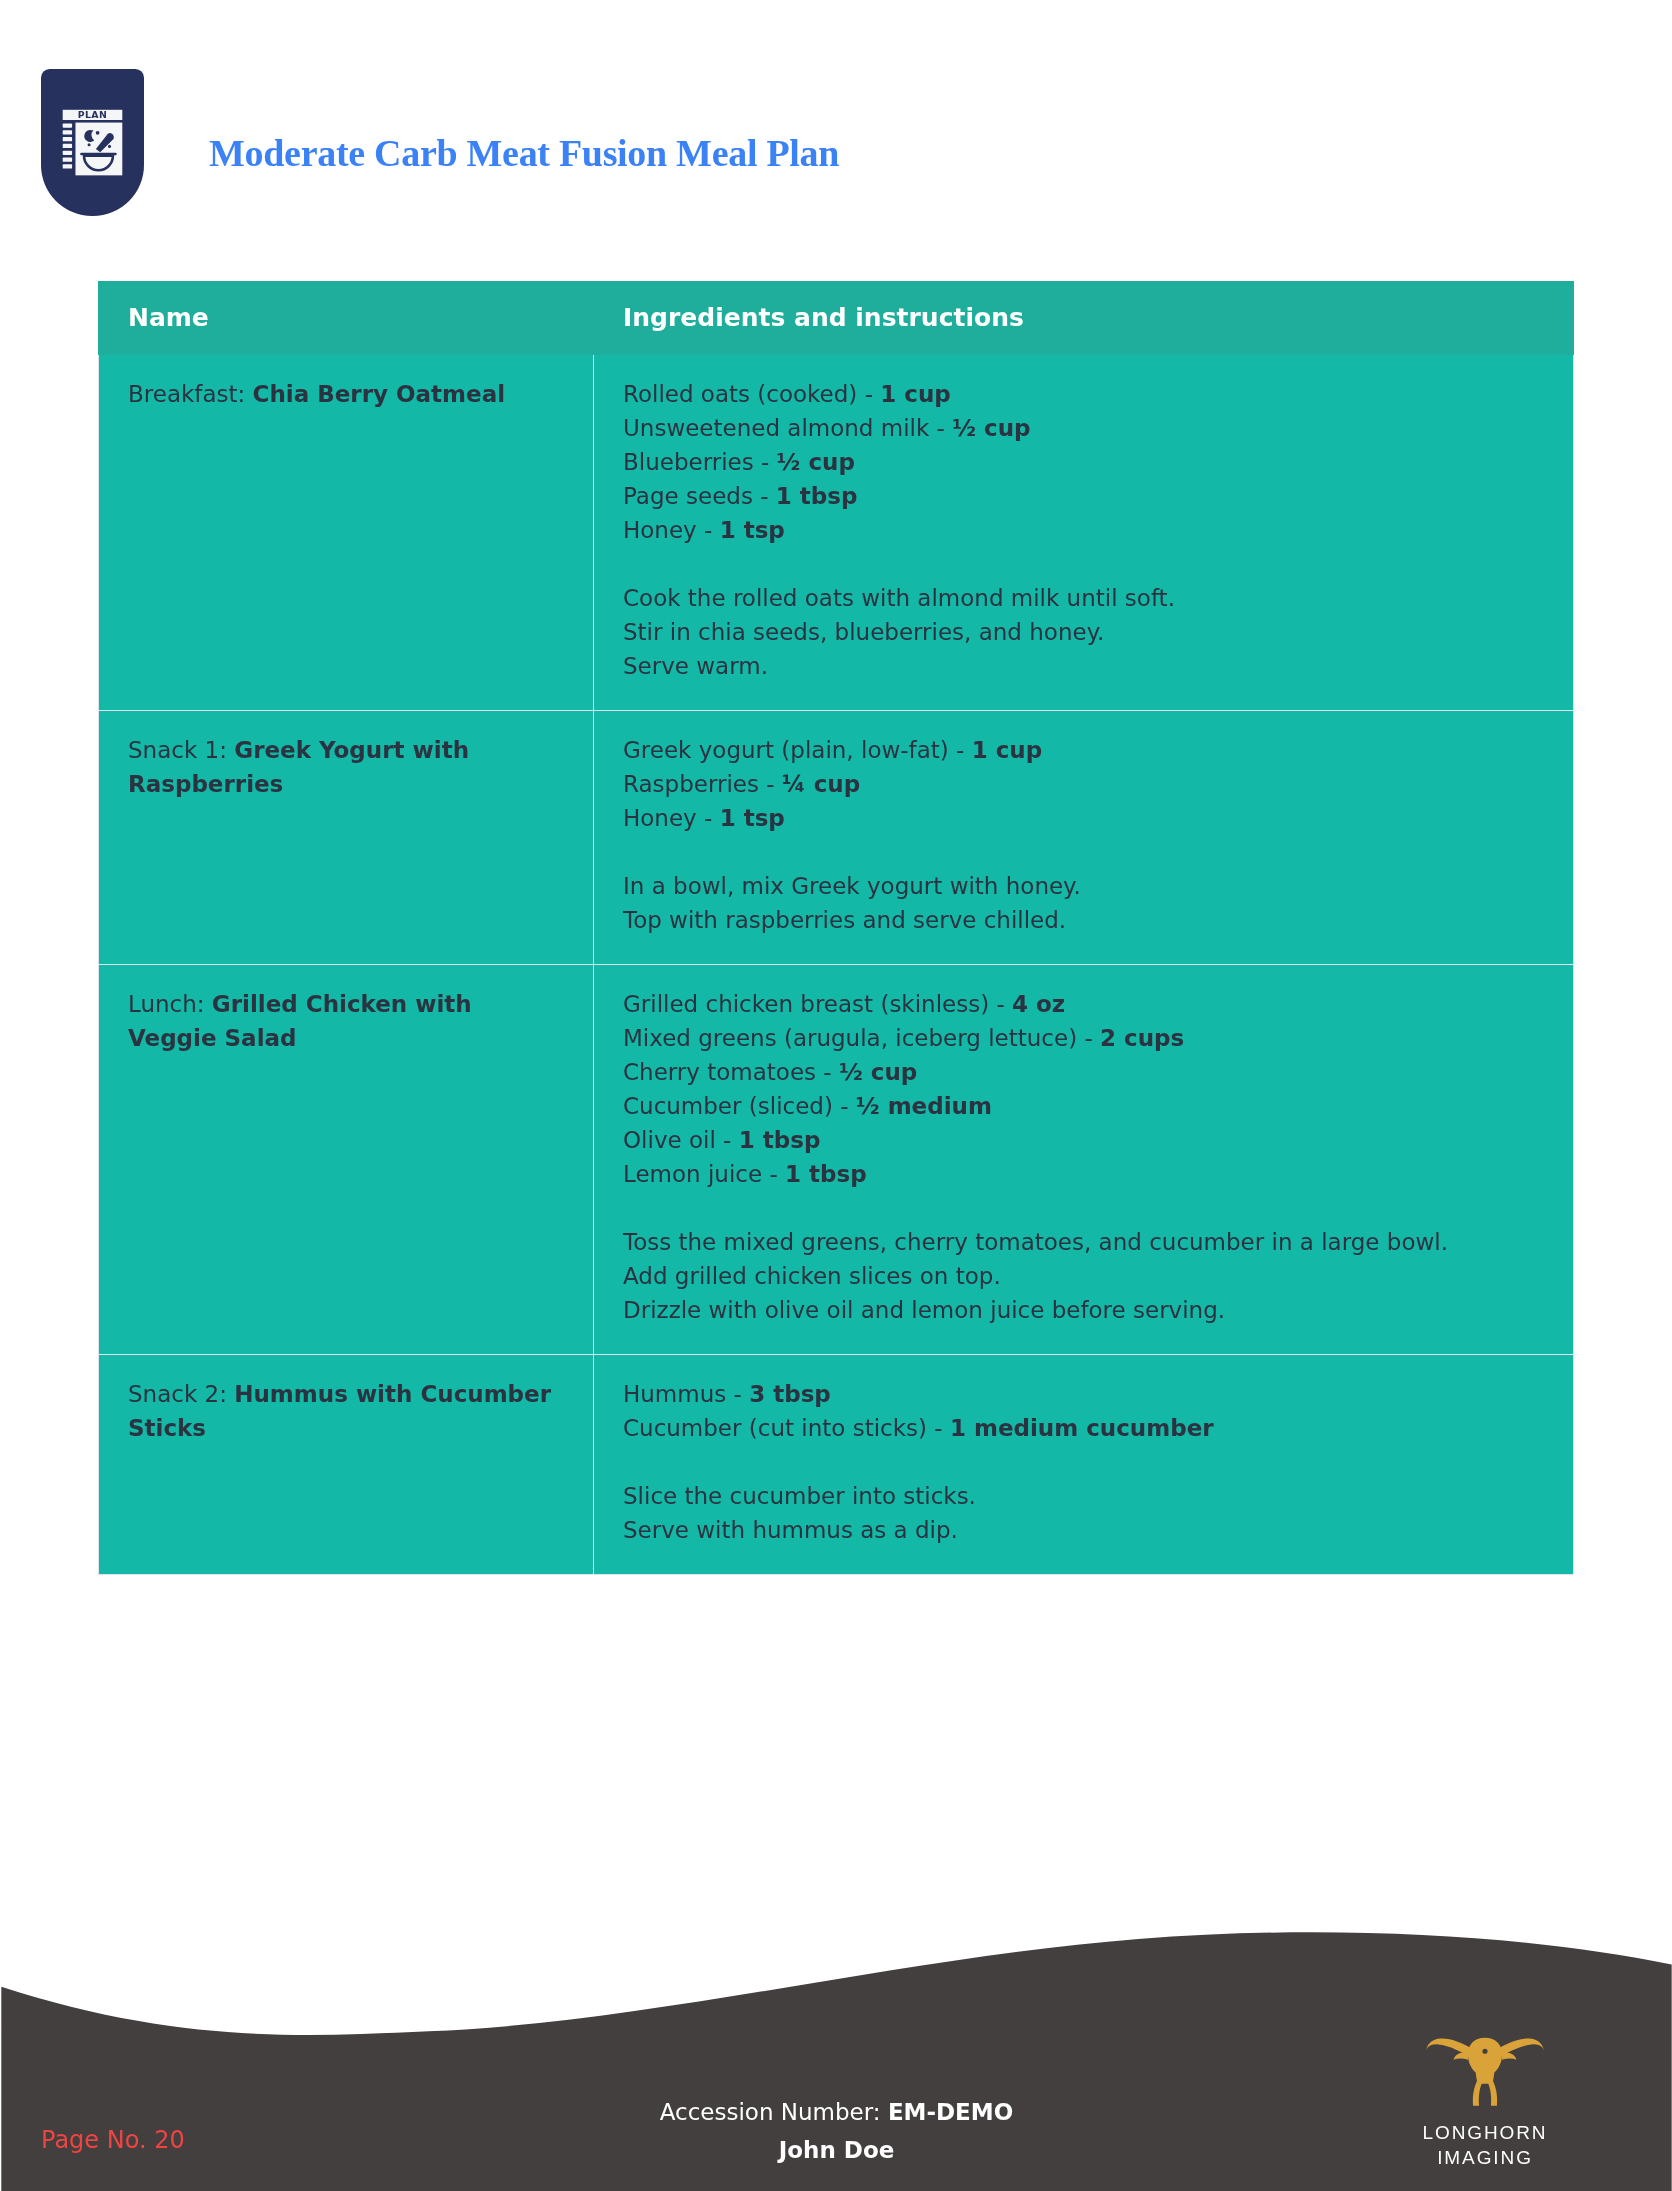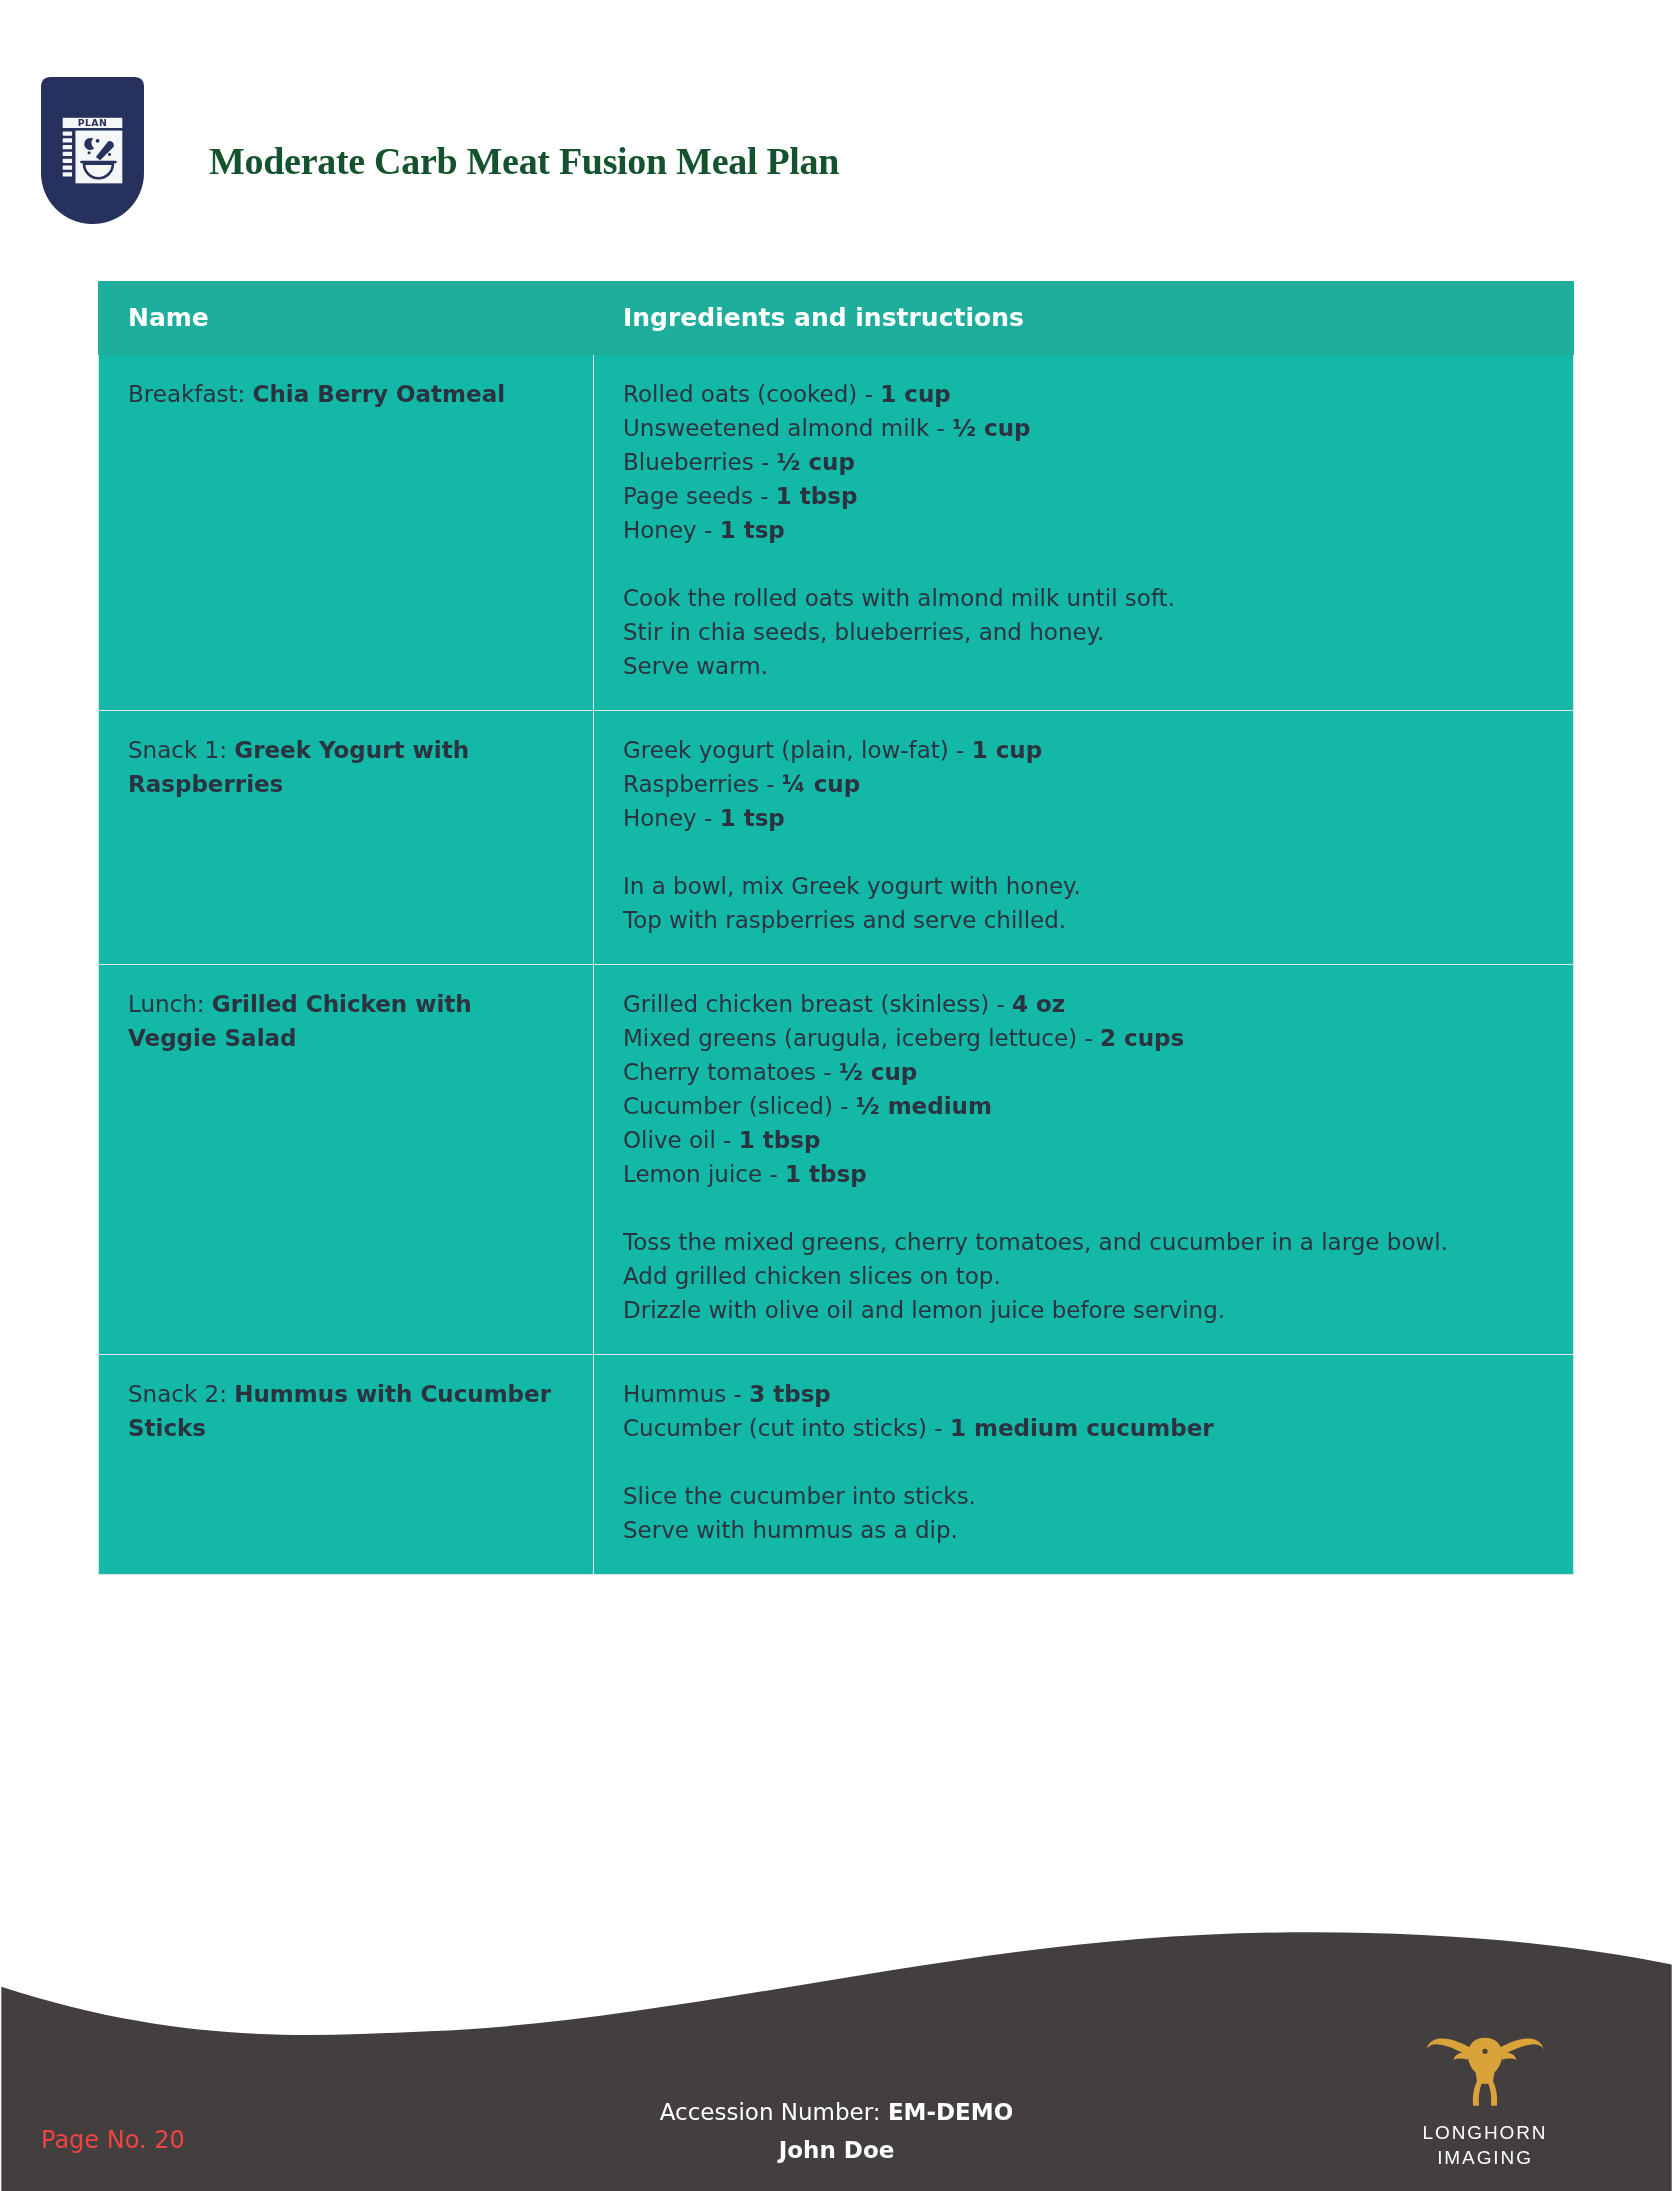--- a/index.html
+++ b/index.html
@@ -12,21 +12,21 @@
 
   body {
     font-family: "DejaVu Sans", sans-serif;
     position: relative;
     overflow: hidden;
   }
 
   
   .header {
     position: absolute;
-    top: 12px; left: 0;
+    top: 4px; left: 0;
     width: 1567px;
     height: 257px;
   }
 
   .brand-badge {
     position: absolute;
     left: 41px;
     top: 65px;
     width: 103px;
     height: 147px;
@@ -40,21 +40,21 @@
   .brand-badge svg { display: block; }
 
   .doc-title {
     position: absolute;
     left: 209px;
     top: 127px;
     font-family: "Liberation Serif", serif;
     font-weight: bold;
     font-size: 38px;
     letter-spacing: -0.3px;
-    color: #14532d;
+    color: #3b82f6;
     white-space: nowrap;
   }
 
   
   .table-wrap {
     position: absolute;
     left: 98px;
     top: 281px;
     width: 1475px;
   }

